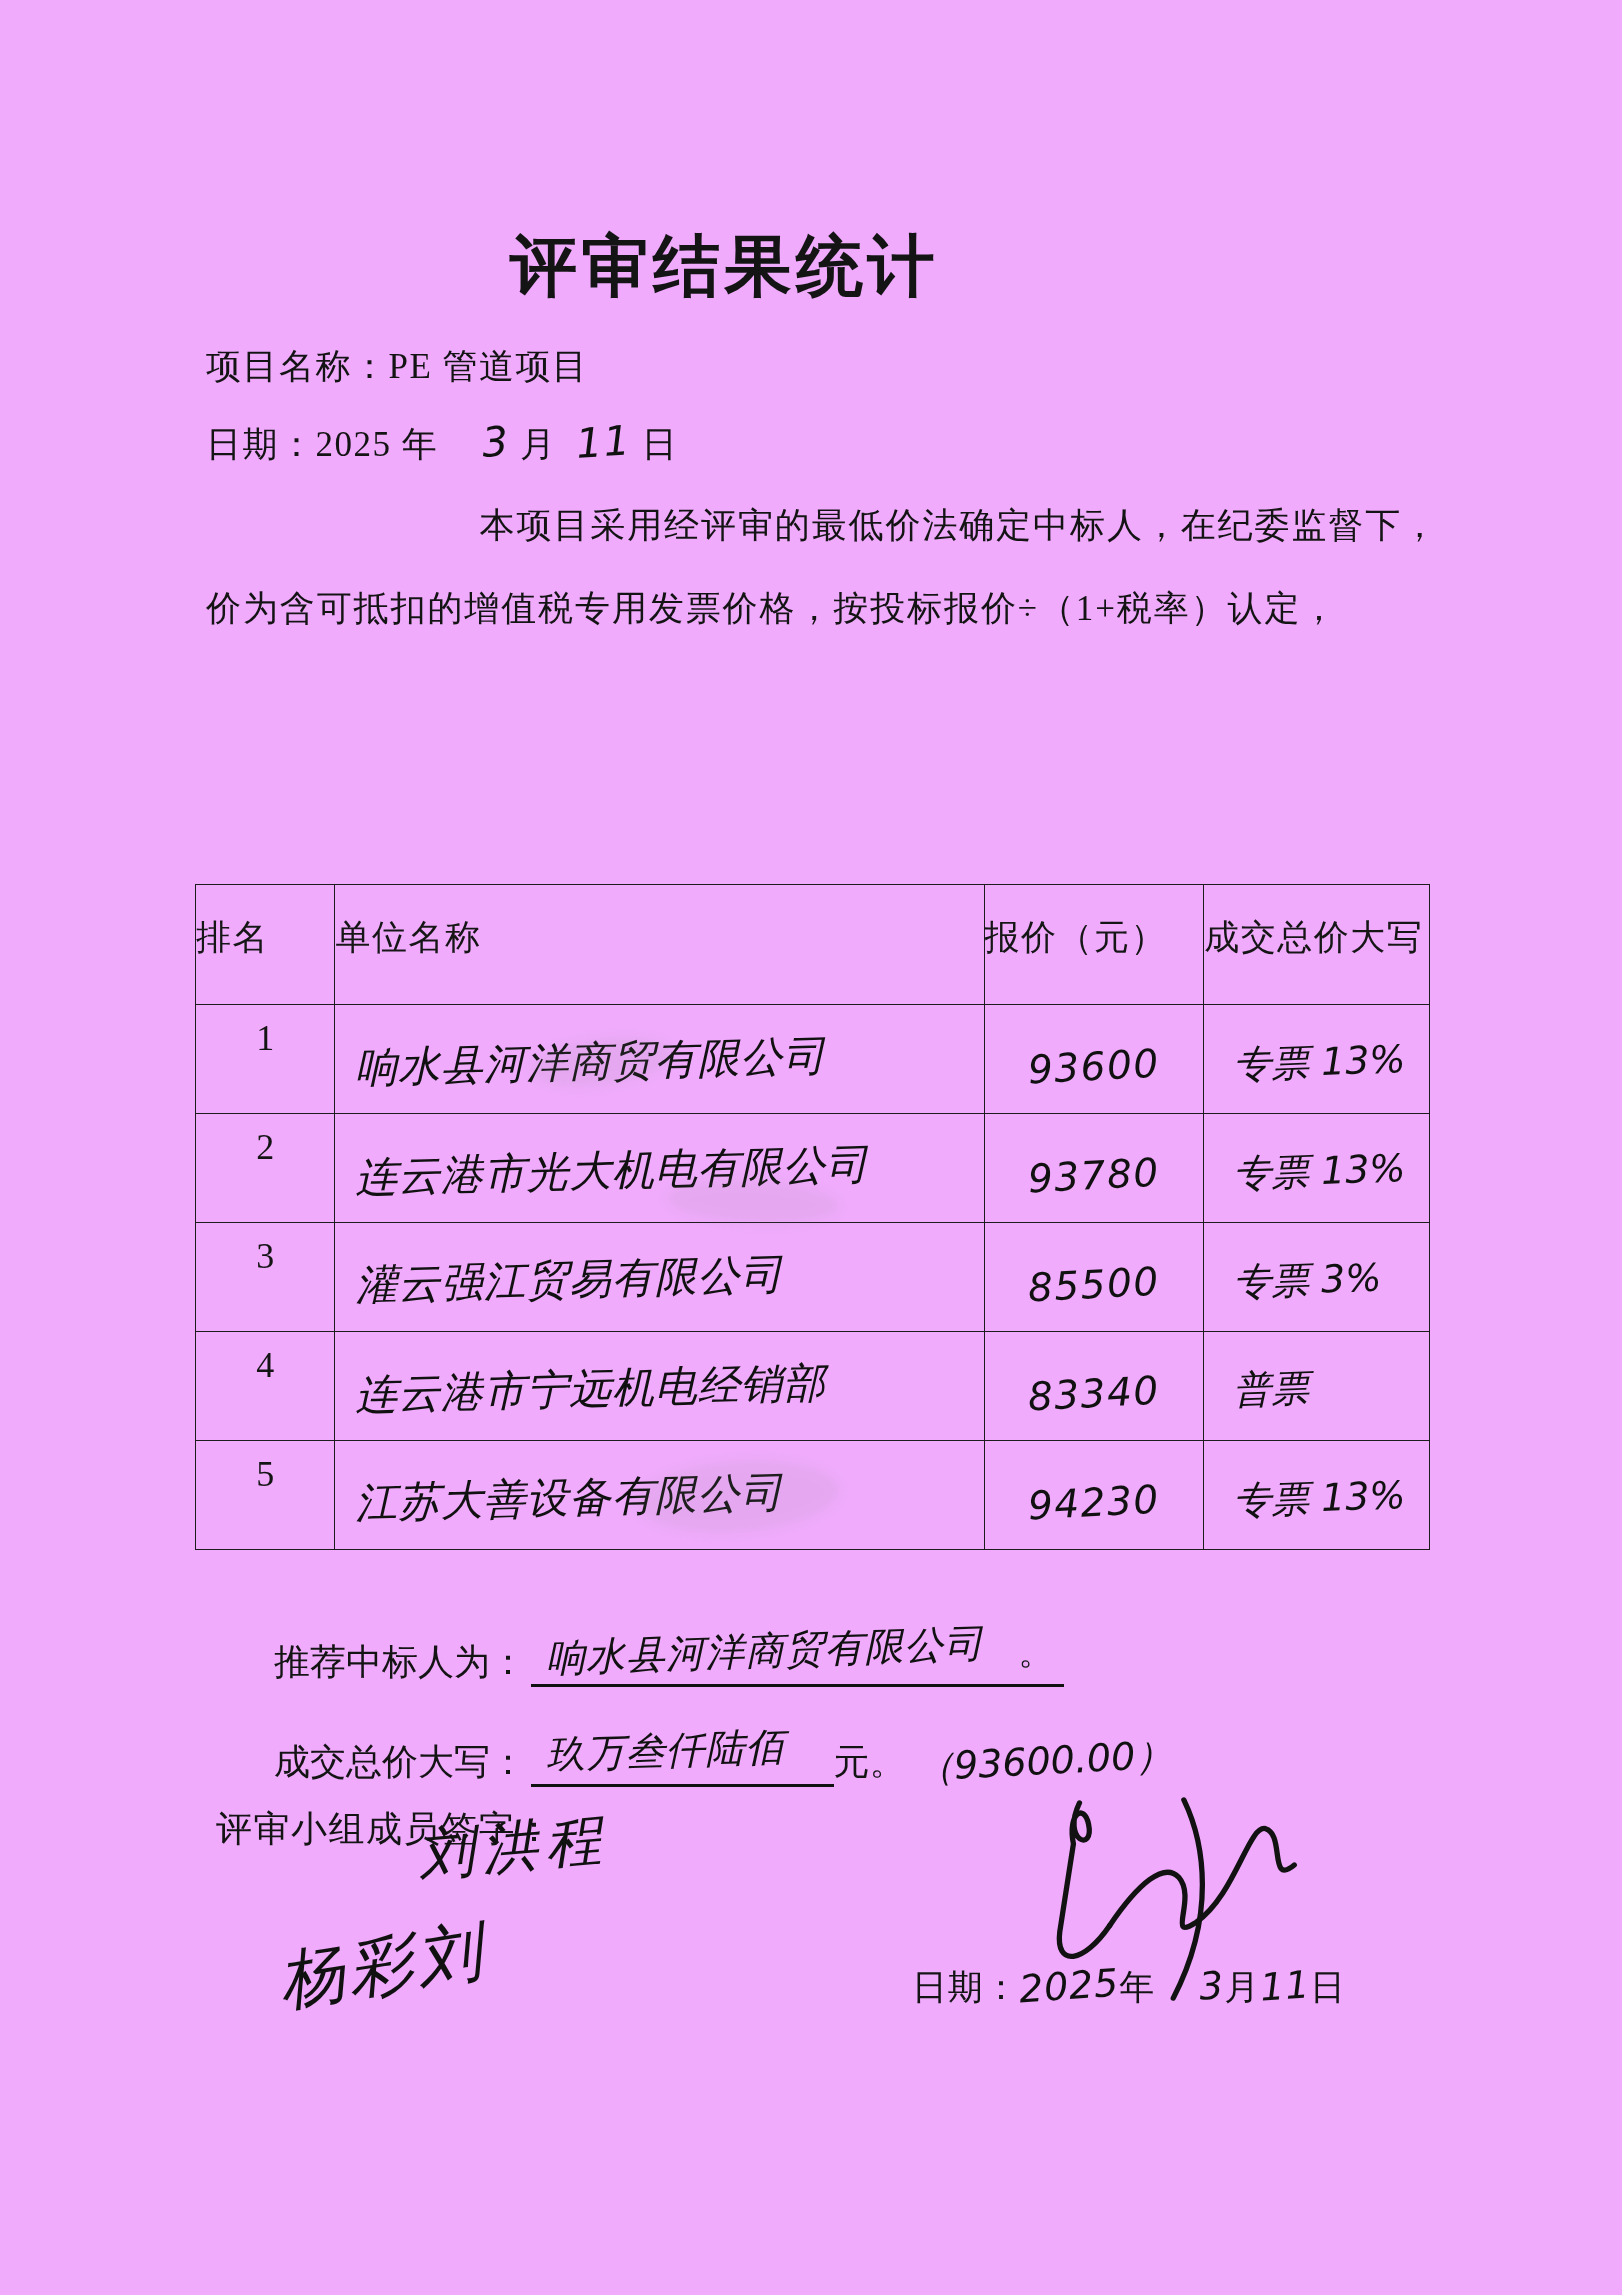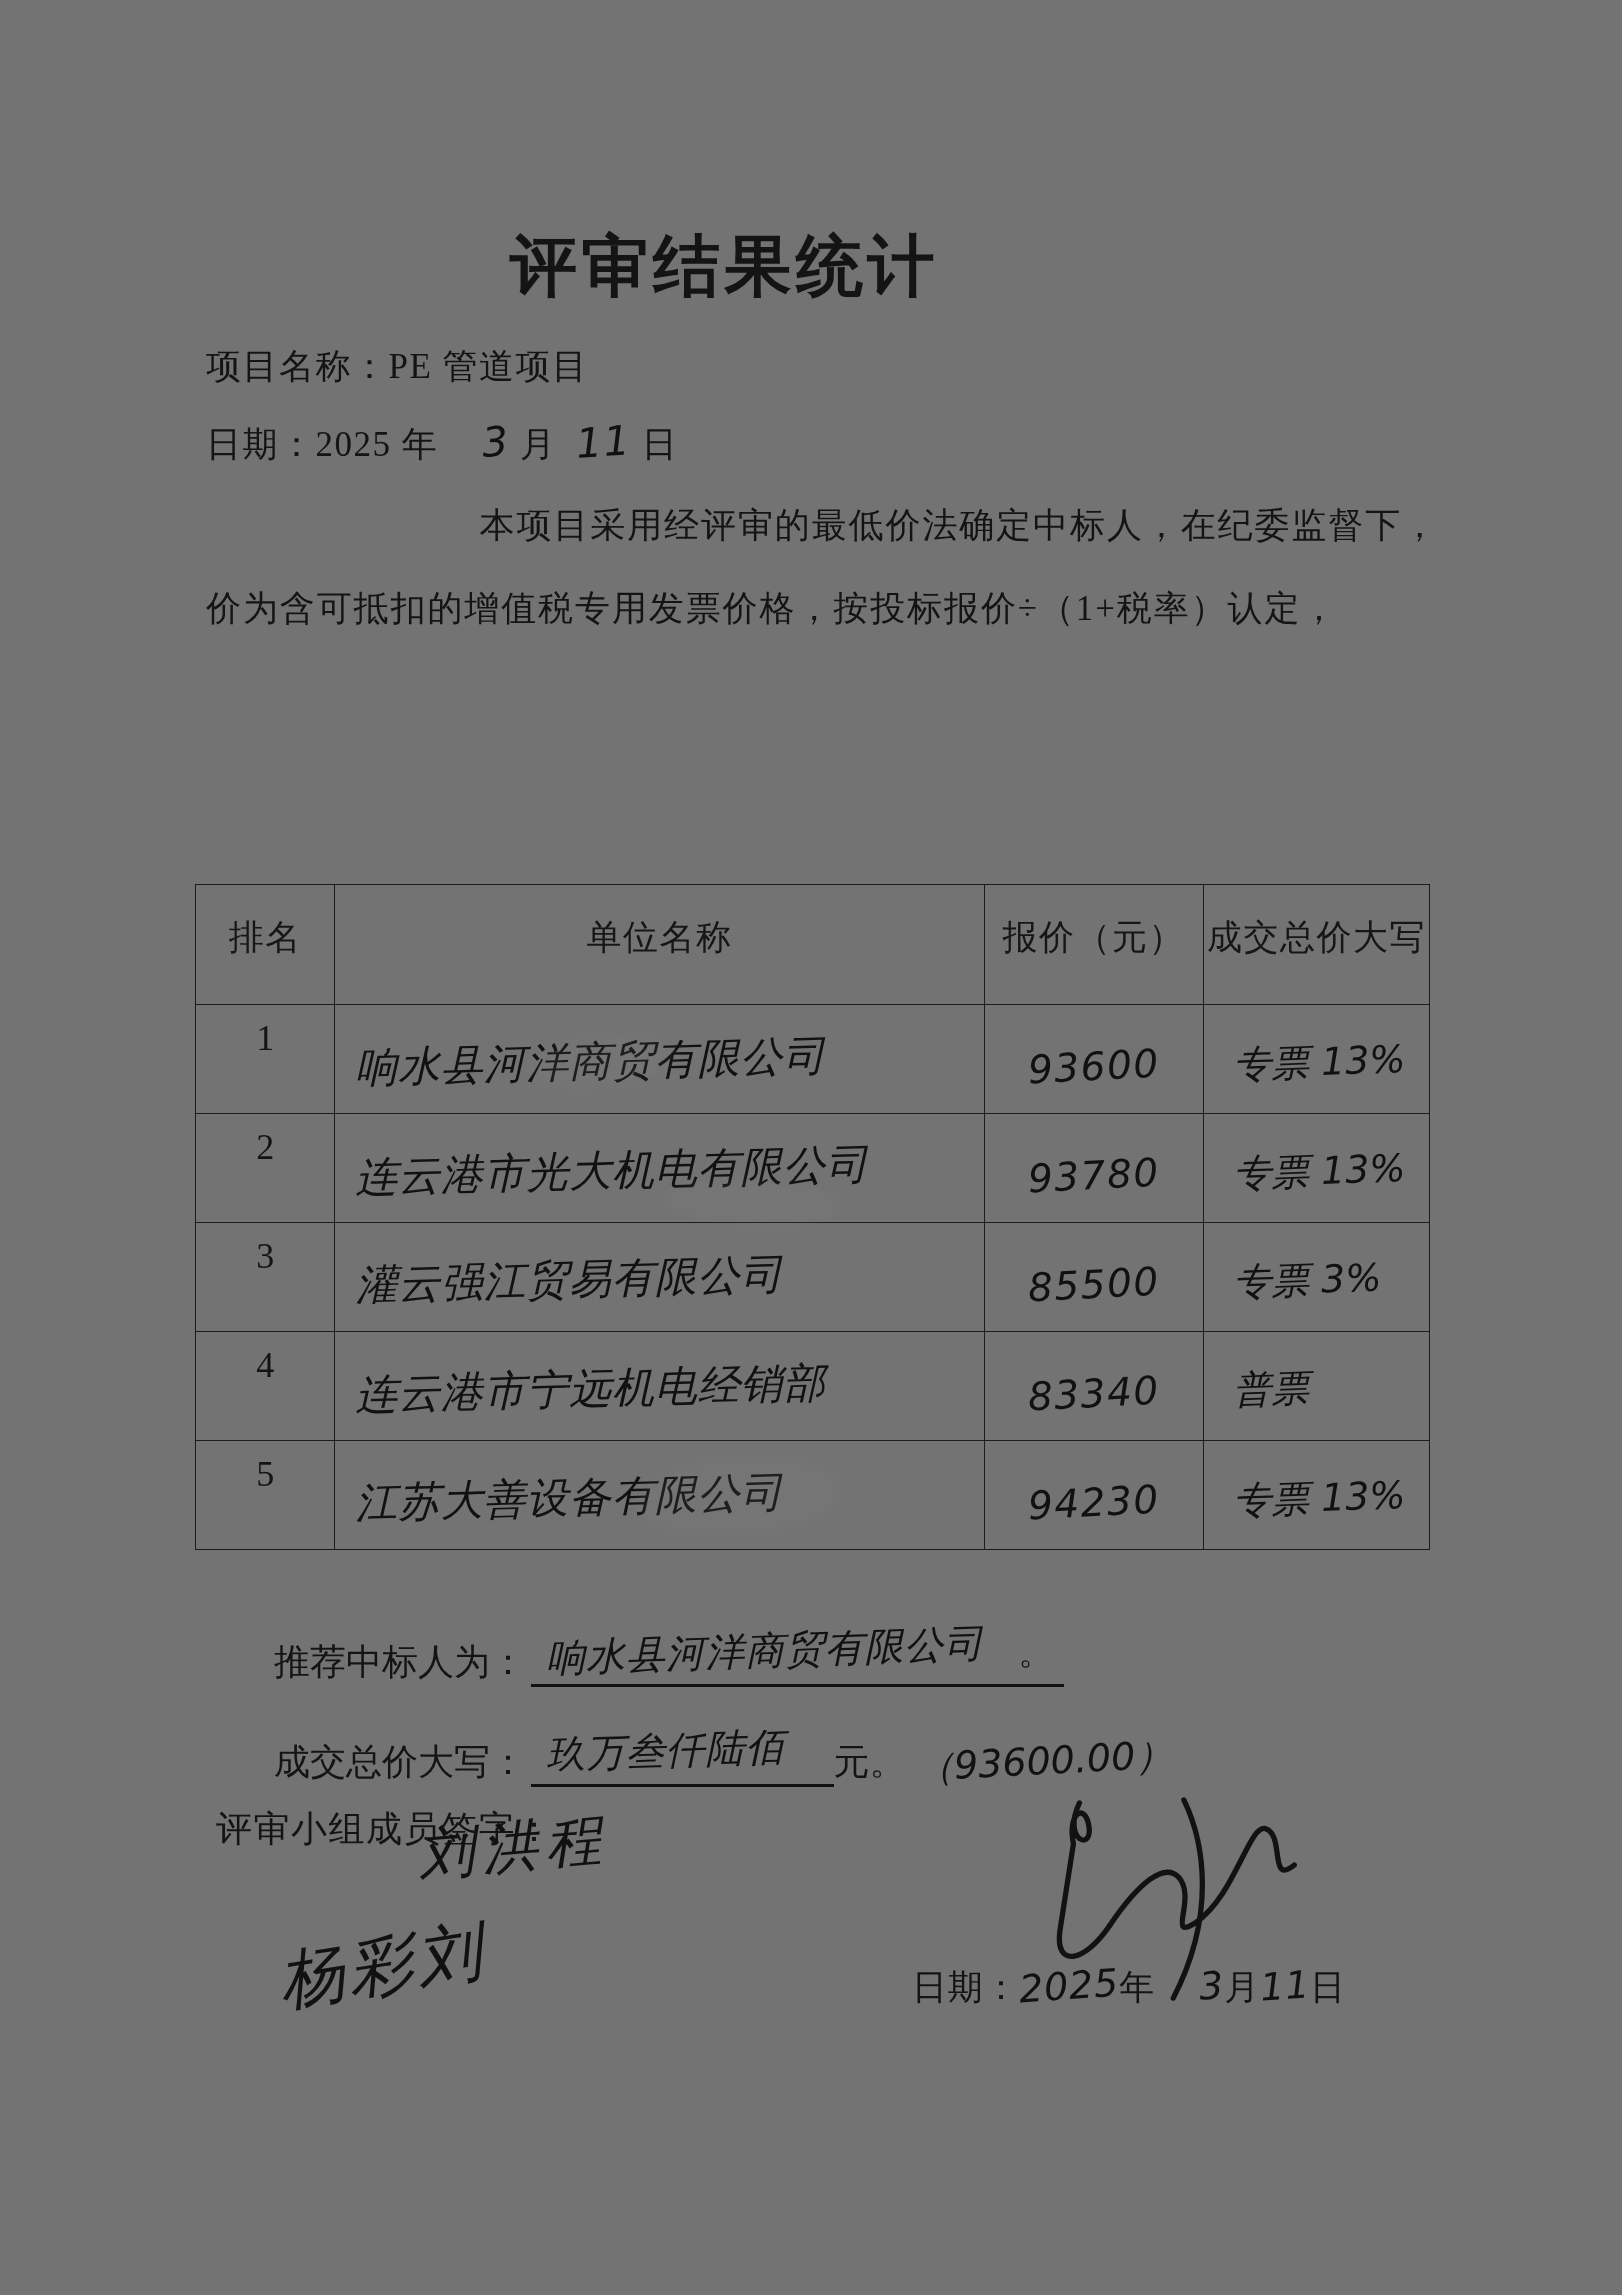--- a/index.html
+++ b/index.html
@@ -1,21 +1,21 @@
 <!DOCTYPE html>
 <html style="font-size:12px"><head>
 <meta charset="utf-8">
 <style>
   * { margin:0; padding:0; box-sizing:border-box; }
   body { background:#e9e9e9; }
   .page {
     position:relative;
     width:1623px; height:2295px;
     margin:0 auto;
-    background:#737373;
+    background:#f0abfc;
     font-family:"Liberation Serif","DejaVu Serif",serif;
     color:#161616;
     overflow:hidden;
   }
   
   .print { font-family:"Liberation Serif","DejaVu Serif",serif; color:#141414; }
   .title {
     position:absolute; left:0; right:0; top:221px;
     text-align:center;
     transform:translateX(-87px);
@@ -43,21 +43,21 @@
     border-collapse:collapse; table-layout:fixed;
   }
   .rank-table th, .rank-table td {
     border:1.9px solid #1c1c1c;
     vertical-align:top;
   }
   .rank-table tr { height:109px; }
   .rank-table tr.hdr { height:120px; }
   .rank-table th {
     font-weight:400; font-size:35px; letter-spacing:1.5px;
-    text-align:center; padding-top:19.7px; line-height:65px;
+    text-align:left; padding-top:19.7px; line-height:65px;
   }
   .col-rank { width:11.3%; }
   .col-company { width:52.6%; }
   .col-price { width:17.8%; }
   .col-invoice { width:18.3%; }
   td.rank-cell { text-align:center; font-size:36px; padding-top:12px; }
   td.company-cell { padding:29px 7.6px 0 19.7px; }
   td.price-cell { text-align:center; padding-top:39px; }
   td.invoice-cell { padding:32px 0 0 29px; }
   .hw-company { font-size:42px; display:inline-block; transform:rotate(-1.5deg); letter-spacing:0.8px; }

